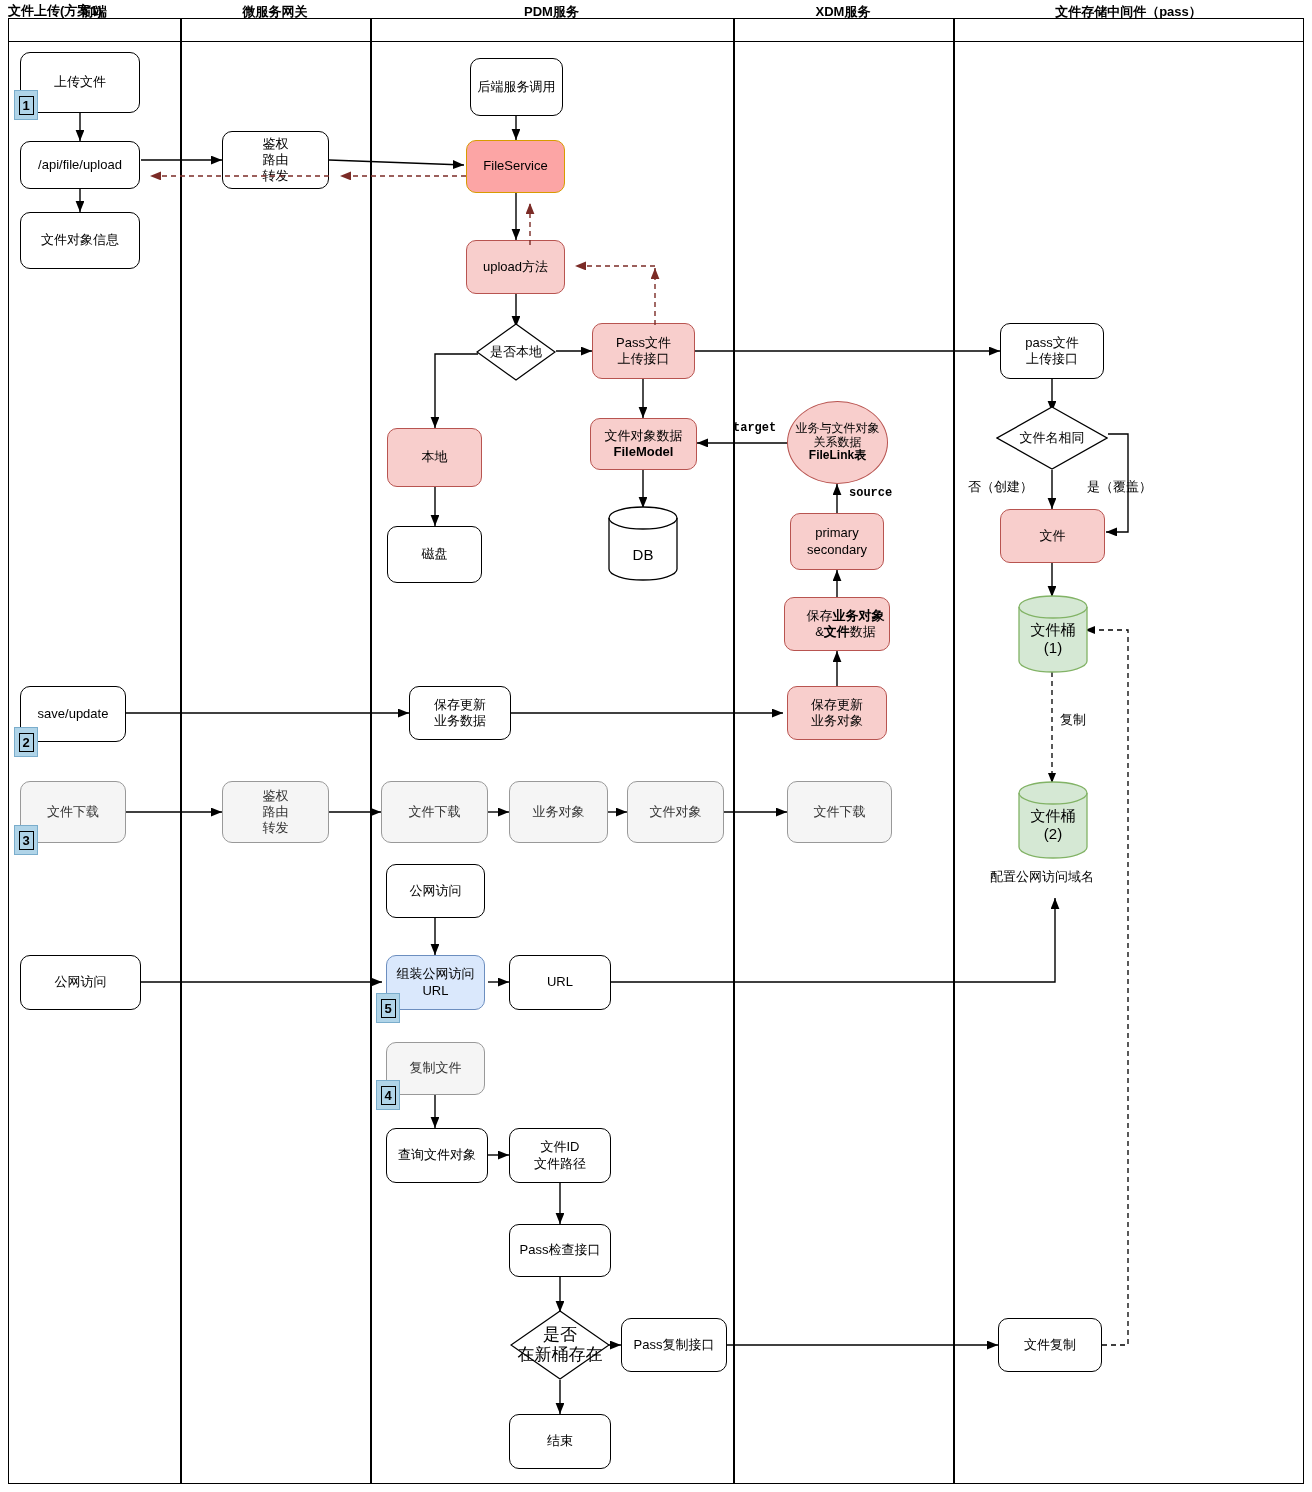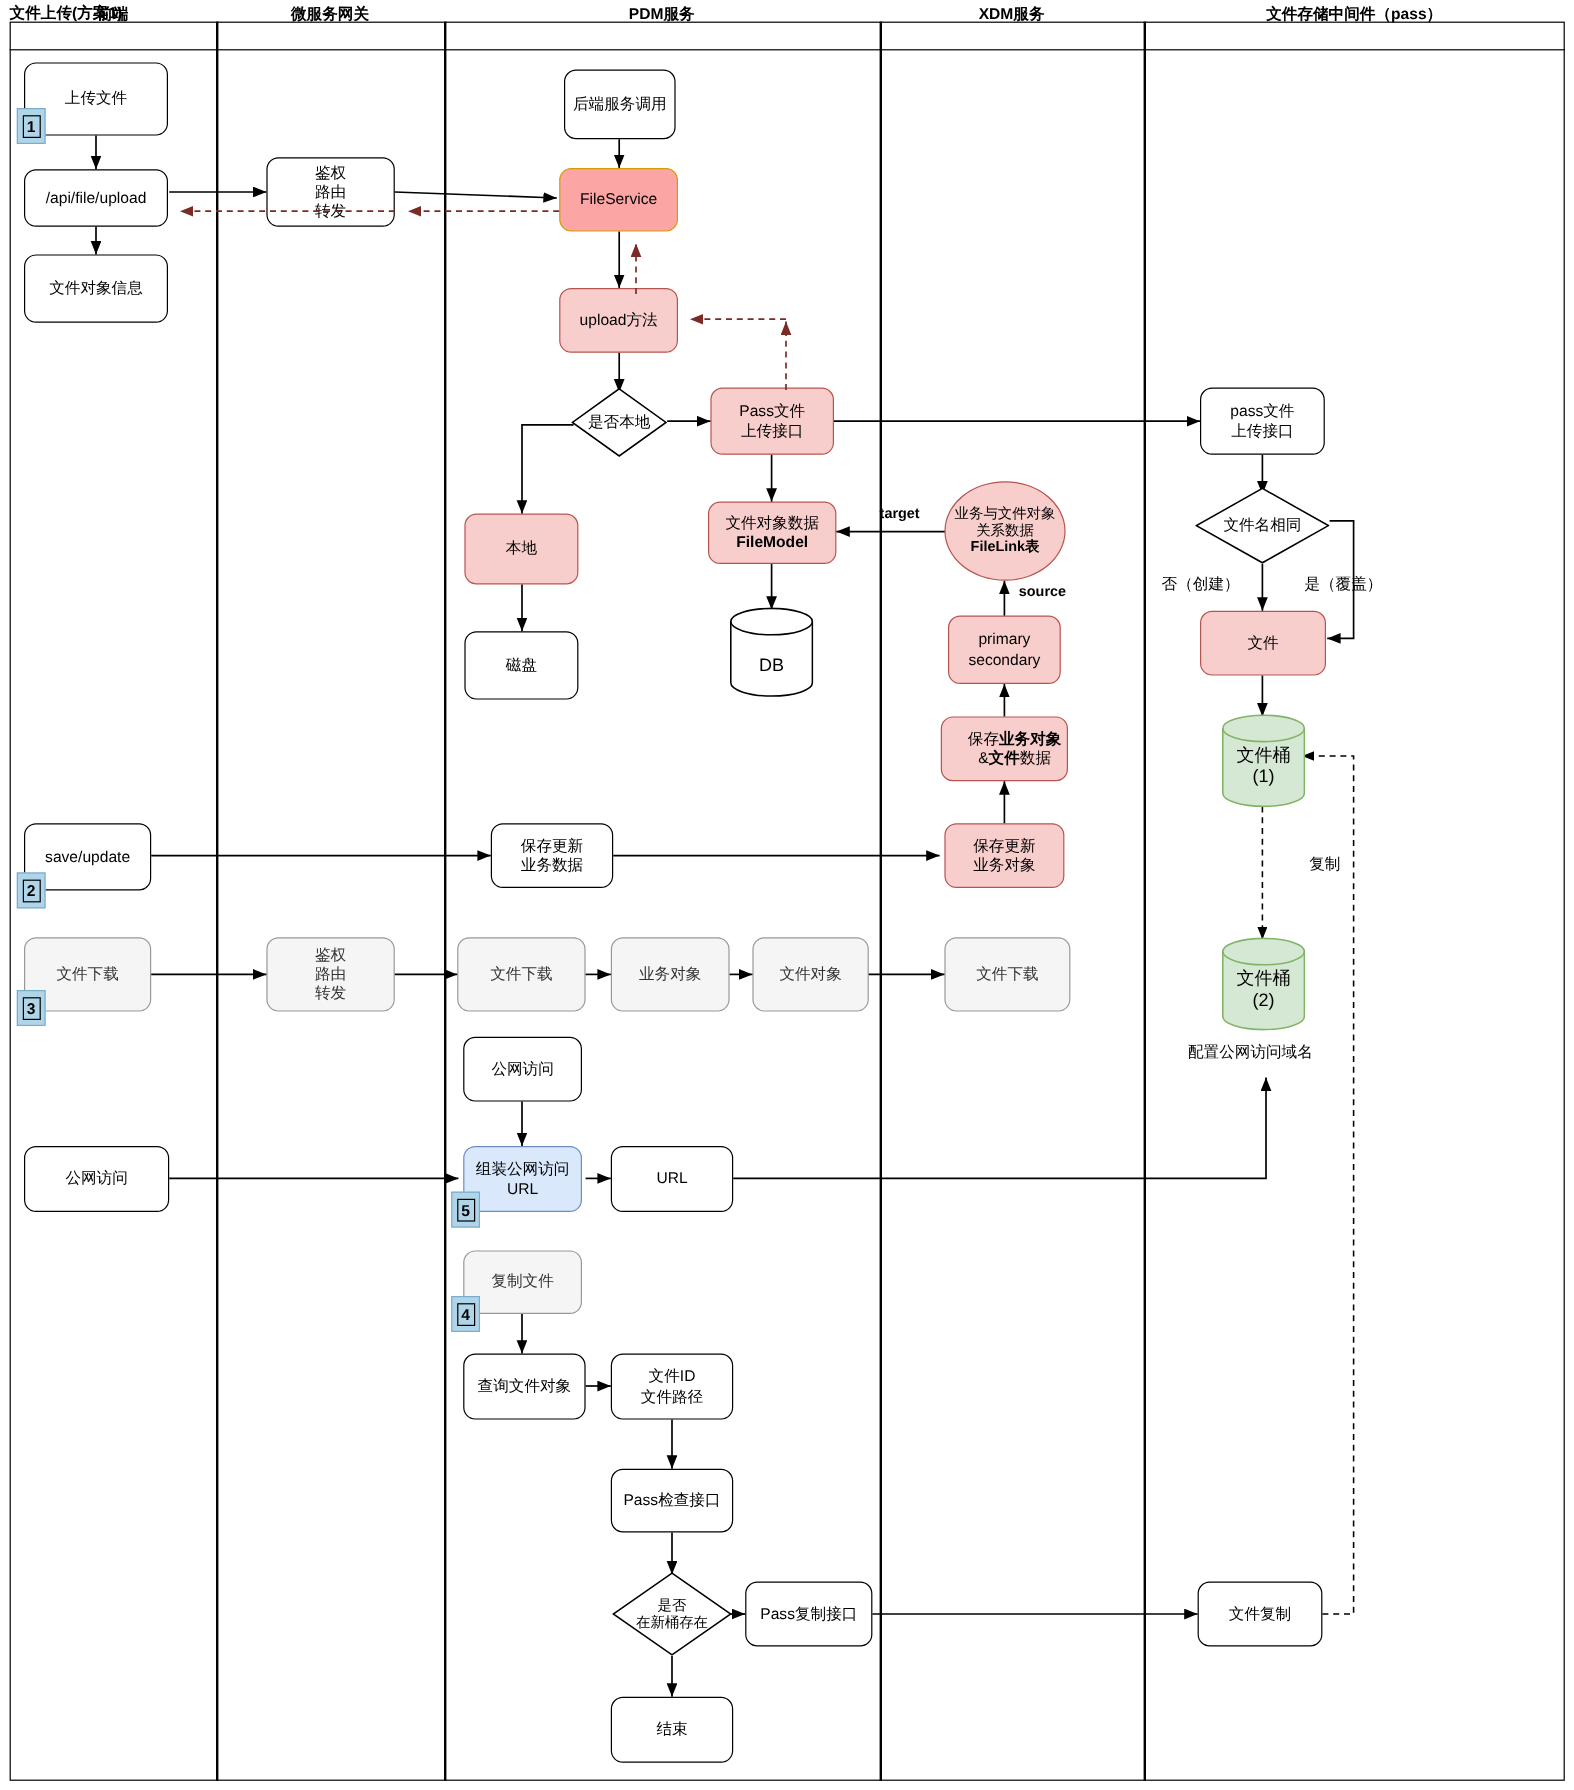--- a/index.html
+++ b/index.html
@@ -155,21 +155,21 @@
   }
 
   
   .flabel {
     position: absolute;
     font-size: 12px;
     color: #000;
     white-space: nowrap;
     z-index: 5;
   }
-  .flabel.bold { font-weight: bold; }
+  .flabel.bold { font-weight: bold; font-family: Liberation Mono, monospace; }
   .flabel.big { font-size: 13px; }
 
   
   #edges {
     position: absolute;
     left: 0; top: 0;
     width: 1312px; height: 1492px;
     pointer-events: none;
     z-index: 1;
   }
@@ -405,21 +405,21 @@
       <span>4</span>
     </div>
 
   <div class="node" style="left:386px; top:1128px; width:102px; height:55px;">查询文件对象</div>
 
   <div class="node" style="left:509px; top:1128px; width:102px; height:55px;">文件ID
 文件路径</div>
 
   <div class="node" style="left:509px; top:1224px; width:102px; height:53px;">Pass检查接口</div>
 
-  <div class="diamond" style="left:510px; top:1310px; width:100px; height:70px; font-size:12px;">
+  <div class="diamond" style="left:510px; top:1310px; width:100px; height:70px; font-size:17px;">
     <svg class="dshape" viewBox="0 0 100 70" preserveAspectRatio="none">
       <polygon points="50,1 99,35 50,69 1,35" fill="#ffffff" stroke="#000" stroke-width="1.3"></polygon>
     </svg>
     <span class="dlabel">是否
 在新桶存在</span>
   </div>
 
   <div class="node" style="left:621px; top:1318px; width:106px; height:54px;">Pass复制接口</div>
 
   <div class="node" style="left:509px; top:1414px; width:102px; height:55px;">结束</div>
@@ -453,16 +453,16 @@
     <div class="cyl-label" style="top:26px;">文件桶
 (2)</div>
   </div>
 
   <div class="node" style="left:998px; top:1318px; width:104px; height:54px;">文件复制</div>
 
   <div class="flabel bold" style="left:733px; top:421px;">target</div>
   <div class="flabel bold" style="left:849px; top:486px;">source</div>
   <div class="flabel big" style="left:968px; top:478px;">否（创建）</div>
   <div class="flabel big" style="left:1087px; top:478px;">是（覆盖）</div>
-  <div class="flabel big" style="left:1060px; top:711px;margin-left:31px;">复制</div>
+  <div class="flabel big" style="left:1060px; top:711px;">复制</div>
   <div class="flabel big" style="left:990px; top:868px;">配置公网访问域名</div>
 
 </div>
 
 </body></html>

